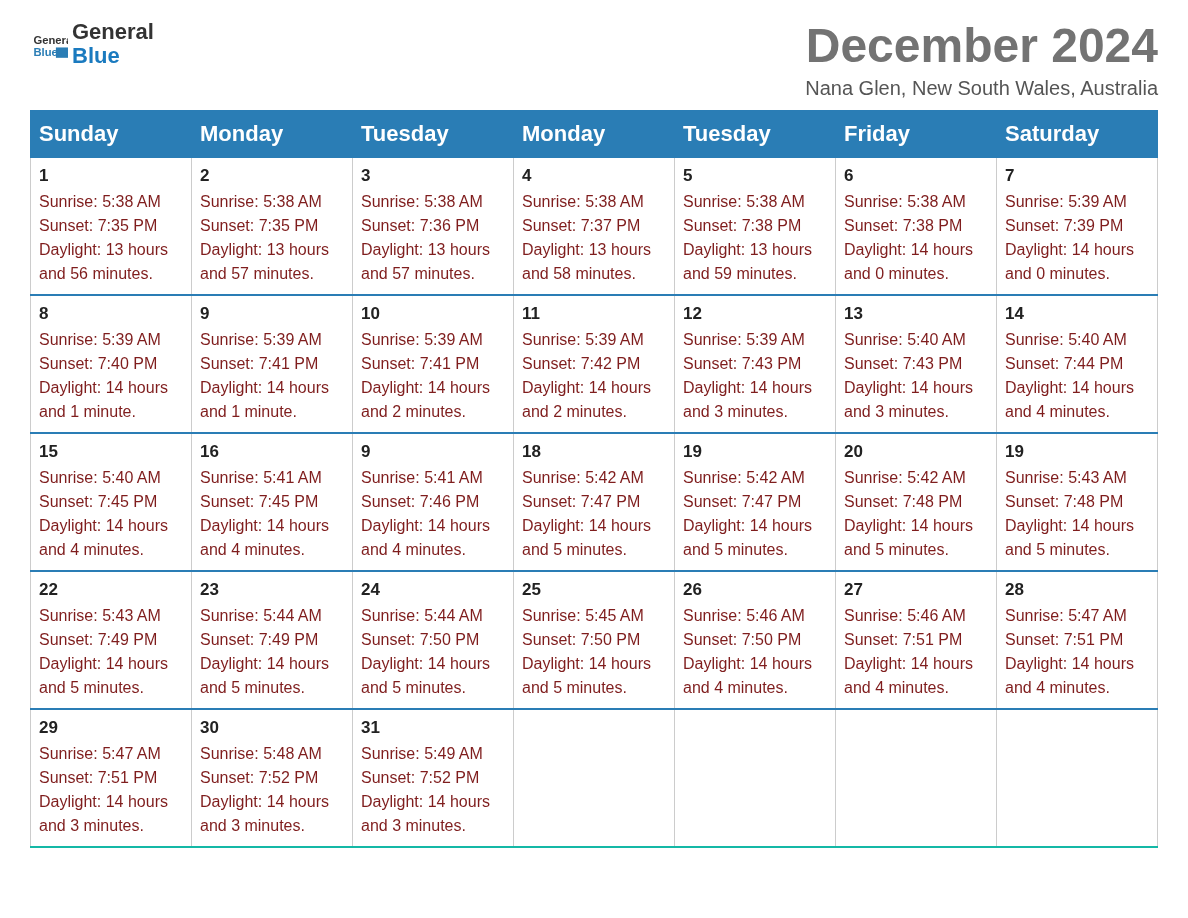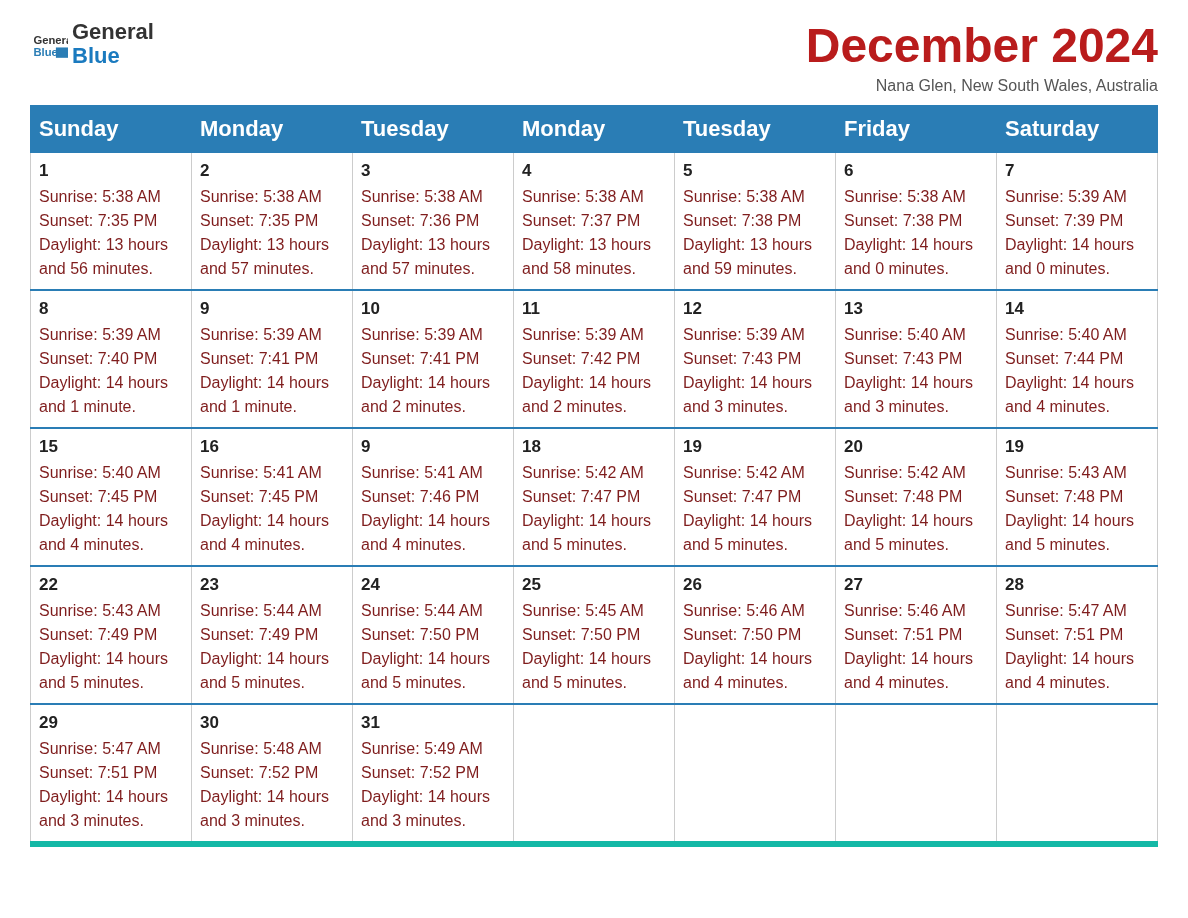--- a/index.html
+++ b/index.html
@@ -33,25 +33,25 @@
       width: 38px;
       height: 38px;
       margin-right: 4px;
     }
     .title-block {
       text-align: right;
     }
     .month-title {
       font-size: 48px;
       font-weight: bold;
-      color: #b91c1c;
+      color: #737373;
       line-height: 1.1;
     }
     .location {
-      font-size: 16px;
+      font-size: 20px;
       color: #555;
       margin-top: 4px;
     }
     table {
       width: 100%;
       border-collapse: collapse;
       margin-top: 8px;
     }
     thead tr th {
       background-color: #2a7db5;
@@ -83,21 +83,21 @@
       font-weight: bold;
       margin-bottom: 4px;
       display: block;
     }
     .day-info {
       font-size: 16px;
       color: #7f1d1d;
       line-height: 1.5;
     }
     tbody tr:last-child {
-      border-bottom: 6px solid #14b8a6;
+      border-bottom: 2px solid #14b8a6;
     }
     .empty-cell {
       background: #fff;
     }
   </style>
 </head>
 <body>
 
 <div class="header">
   <div class="logo">

